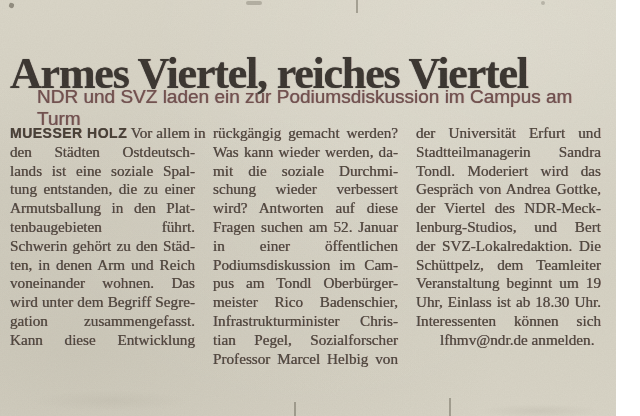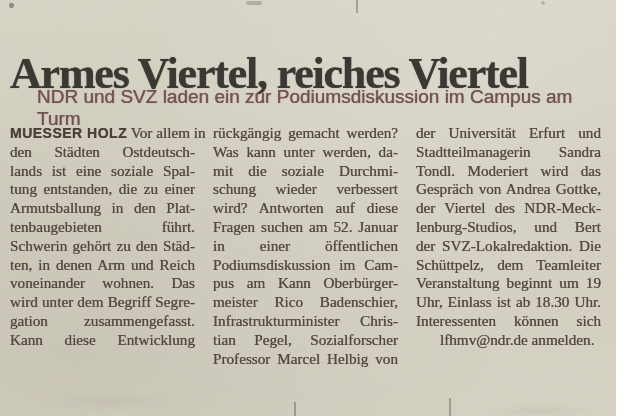--- a/index.html
+++ b/index.html
@@ -73,28 +73,28 @@
         <div class="line">tenbaugebieten führt.</div>
         <div class="line">Schwerin gehört zu den Städ-</div>
         <div class="line">ten, in denen Arm und Reich</div>
         <div class="line">voneinander wohnen. Das</div>
         <div class="line">wird unter dem Begriff Segre-</div>
         <div class="line">gation zusammengefasst.</div>
         <div class="line">Kann diese Entwicklung</div>
       </div>
     <div class="col">
         <div class="line">rückgängig gemacht werden?</div>
-        <div class="line">Was kann unter werden, da-</div>
+        <div class="line">Was kann wieder werden, da-</div>
         <div class="line">mit die soziale Durchmi-</div>
         <div class="line">schung wieder verbessert</div>
         <div class="line">wird? Antworten auf diese</div>
         <div class="line">Fragen suchen am 52. Januar</div>
         <div class="line">in einer öffentlichen</div>
         <div class="line">Podiumsdiskussion im Cam-</div>
-        <div class="line">pus am Kann Oberbürger-</div>
+        <div class="line">pus am Tondl Oberbürger-</div>
         <div class="line">meister Rico Badenschier,</div>
         <div class="line">Infrastrukturminister Chris-</div>
         <div class="line">tian Pegel, Sozialforscher</div>
         <div class="line">Professor Marcel Helbig von</div>
       </div>
     <div class="col">
         <div class="line">der Universität Erfurt und</div>
         <div class="line">Stadtteilmanagerin Sandra</div>
         <div class="line">Tondl. Moderiert wird das</div>
         <div class="line">Gespräch von Andrea Gottke,</div>

